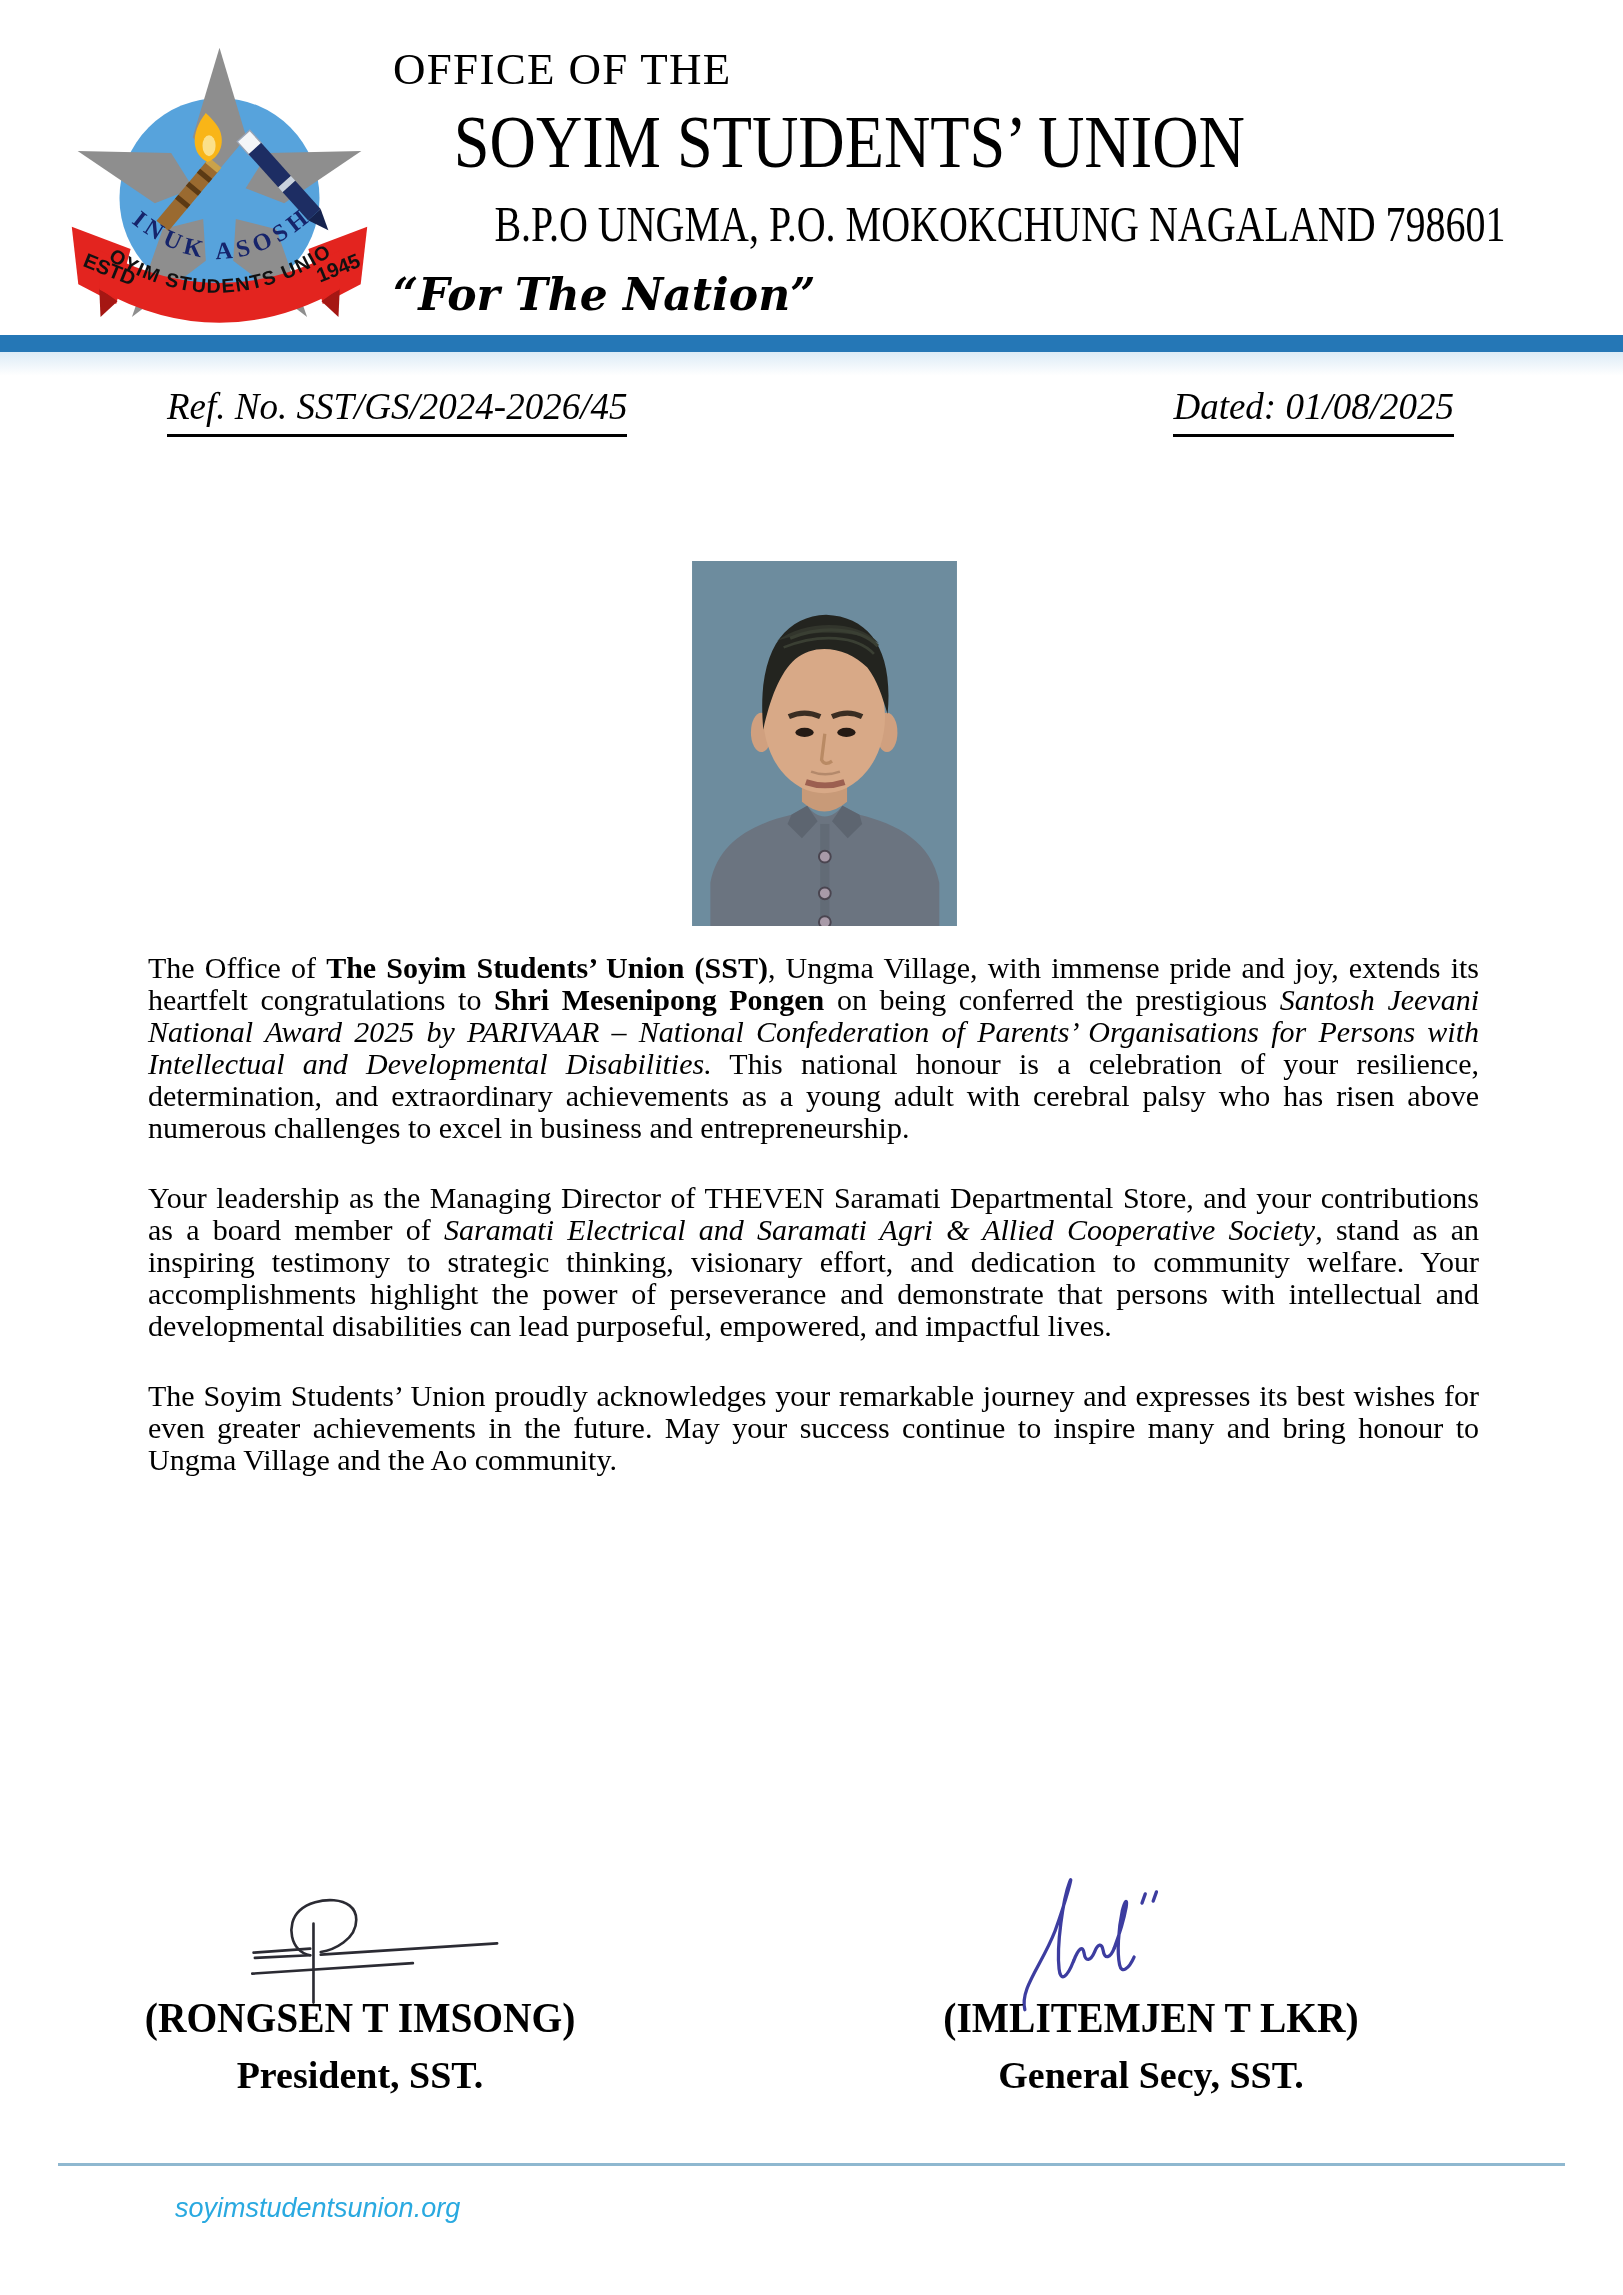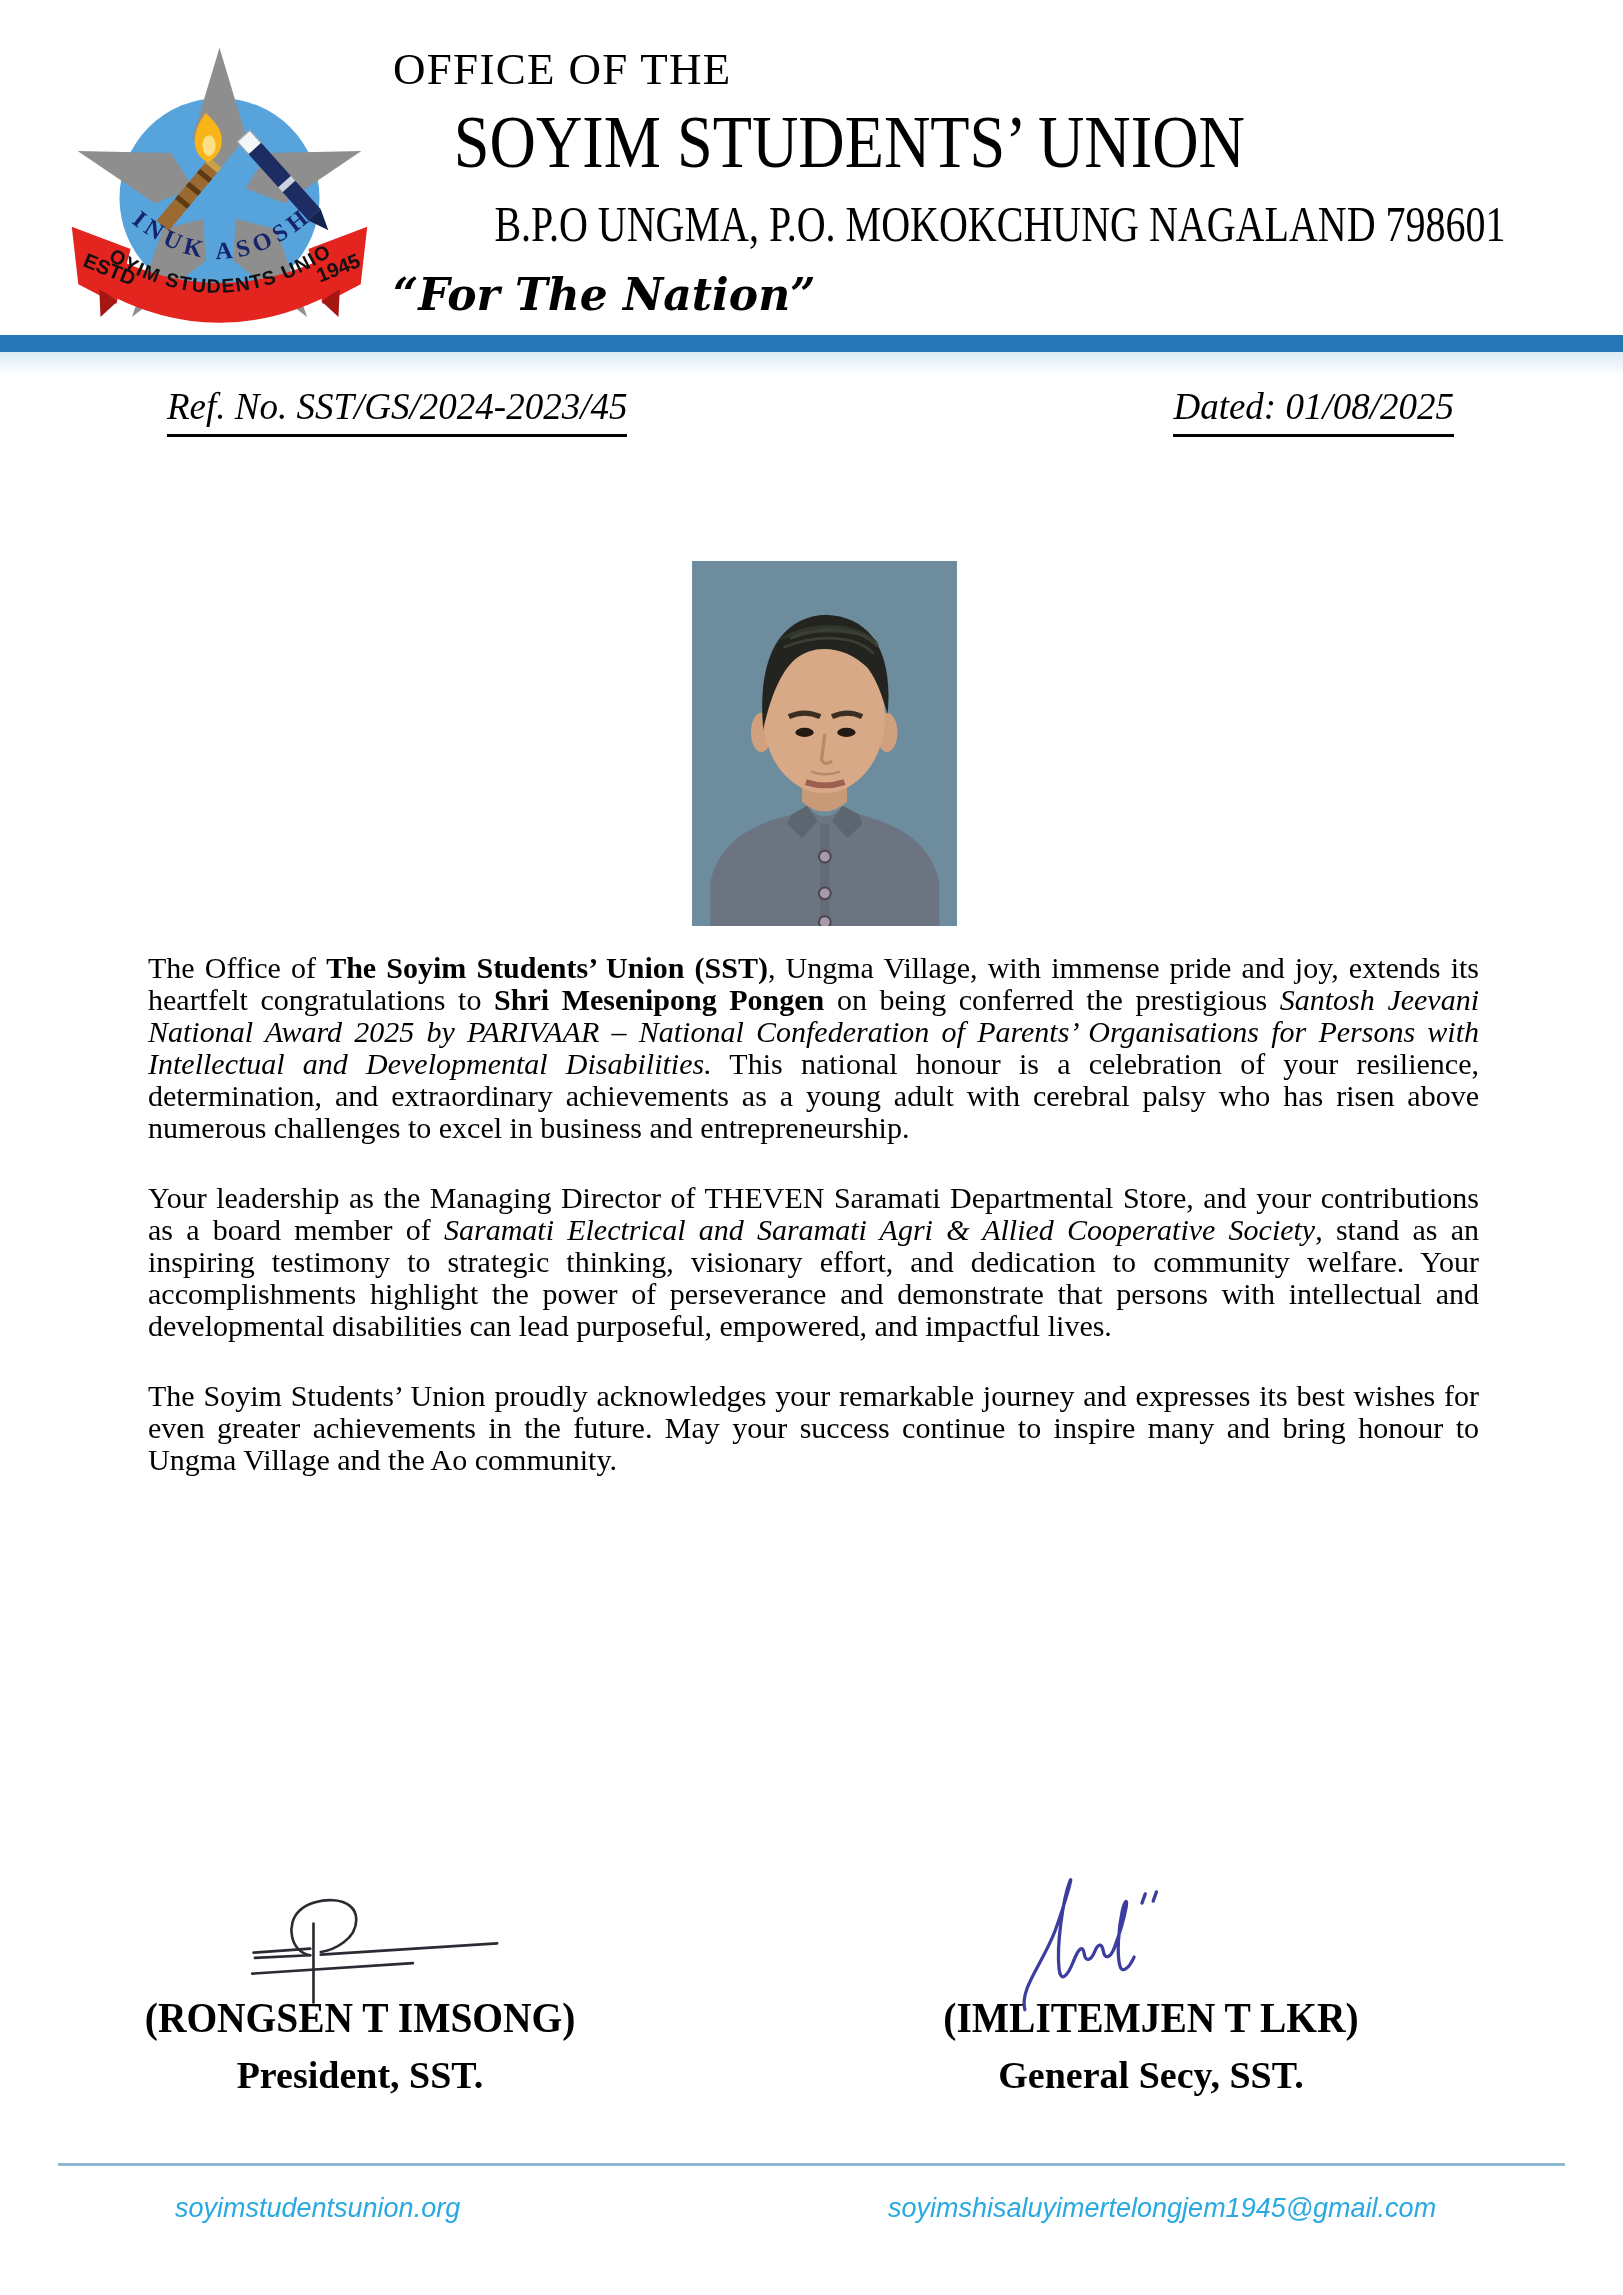--- a/index.html
+++ b/index.html
@@ -120,21 +120,21 @@
     <div class="office-line">OFFICE OF THE</div>
     <div class="org-name">SOYIM STUDENTS’ UNION</div>
     <div class="address-line">B.P.O UNGMA, P.O. MOKOKCHUNG NAGALAND 798601</div>
     <div class="motto">“For The Nation”</div>
   </div>
 
   <div class="blue-bar"></div>
   <div class="blue-fade"></div>
 
   <div class="ref-row">
-    <span class="underlined">Ref. No. SST/GS/2024-2023/45</span>
+    <span class="underlined">Ref. No. SST/GS/2024-2026/45</span>
     <span class="underlined">Dated: 01/08/2025</span>
   </div>
 
 
   <div class="photo">
     <svg viewBox="0 0 405 558" width="265" height="365">
       <rect x="0" y="0" width="405" height="558" fill="#6d8c9e"></rect>
 
       <path d="M28,558 L28,492 C40,430 92,402 152,388 L176,374 C192,396 214,396 230,374 L256,388 C314,402 366,430 378,492 L378,558 Z" fill="#6b7480"></path>
       <rect x="196" y="402" width="14" height="156" fill="#626b76"></rect>
@@ -207,16 +207,15 @@
     <div class="sig-title">General Secy, SST.</div>
   </div>
 
   <div class="sig-block left">
     <div class="sig-name">(RONGSEN T IMSONG)</div>
     <div class="sig-title">President, SST.</div>
   </div>
 
   <div class="footer-line"></div>
   <div class="footer-web">soyimstudentsunion.org</div>
-  <div class="footer-email">soyimshisaluyimertelongjem1945@gmail.com</div>
 
 </div>
 
 
 </body></html>

